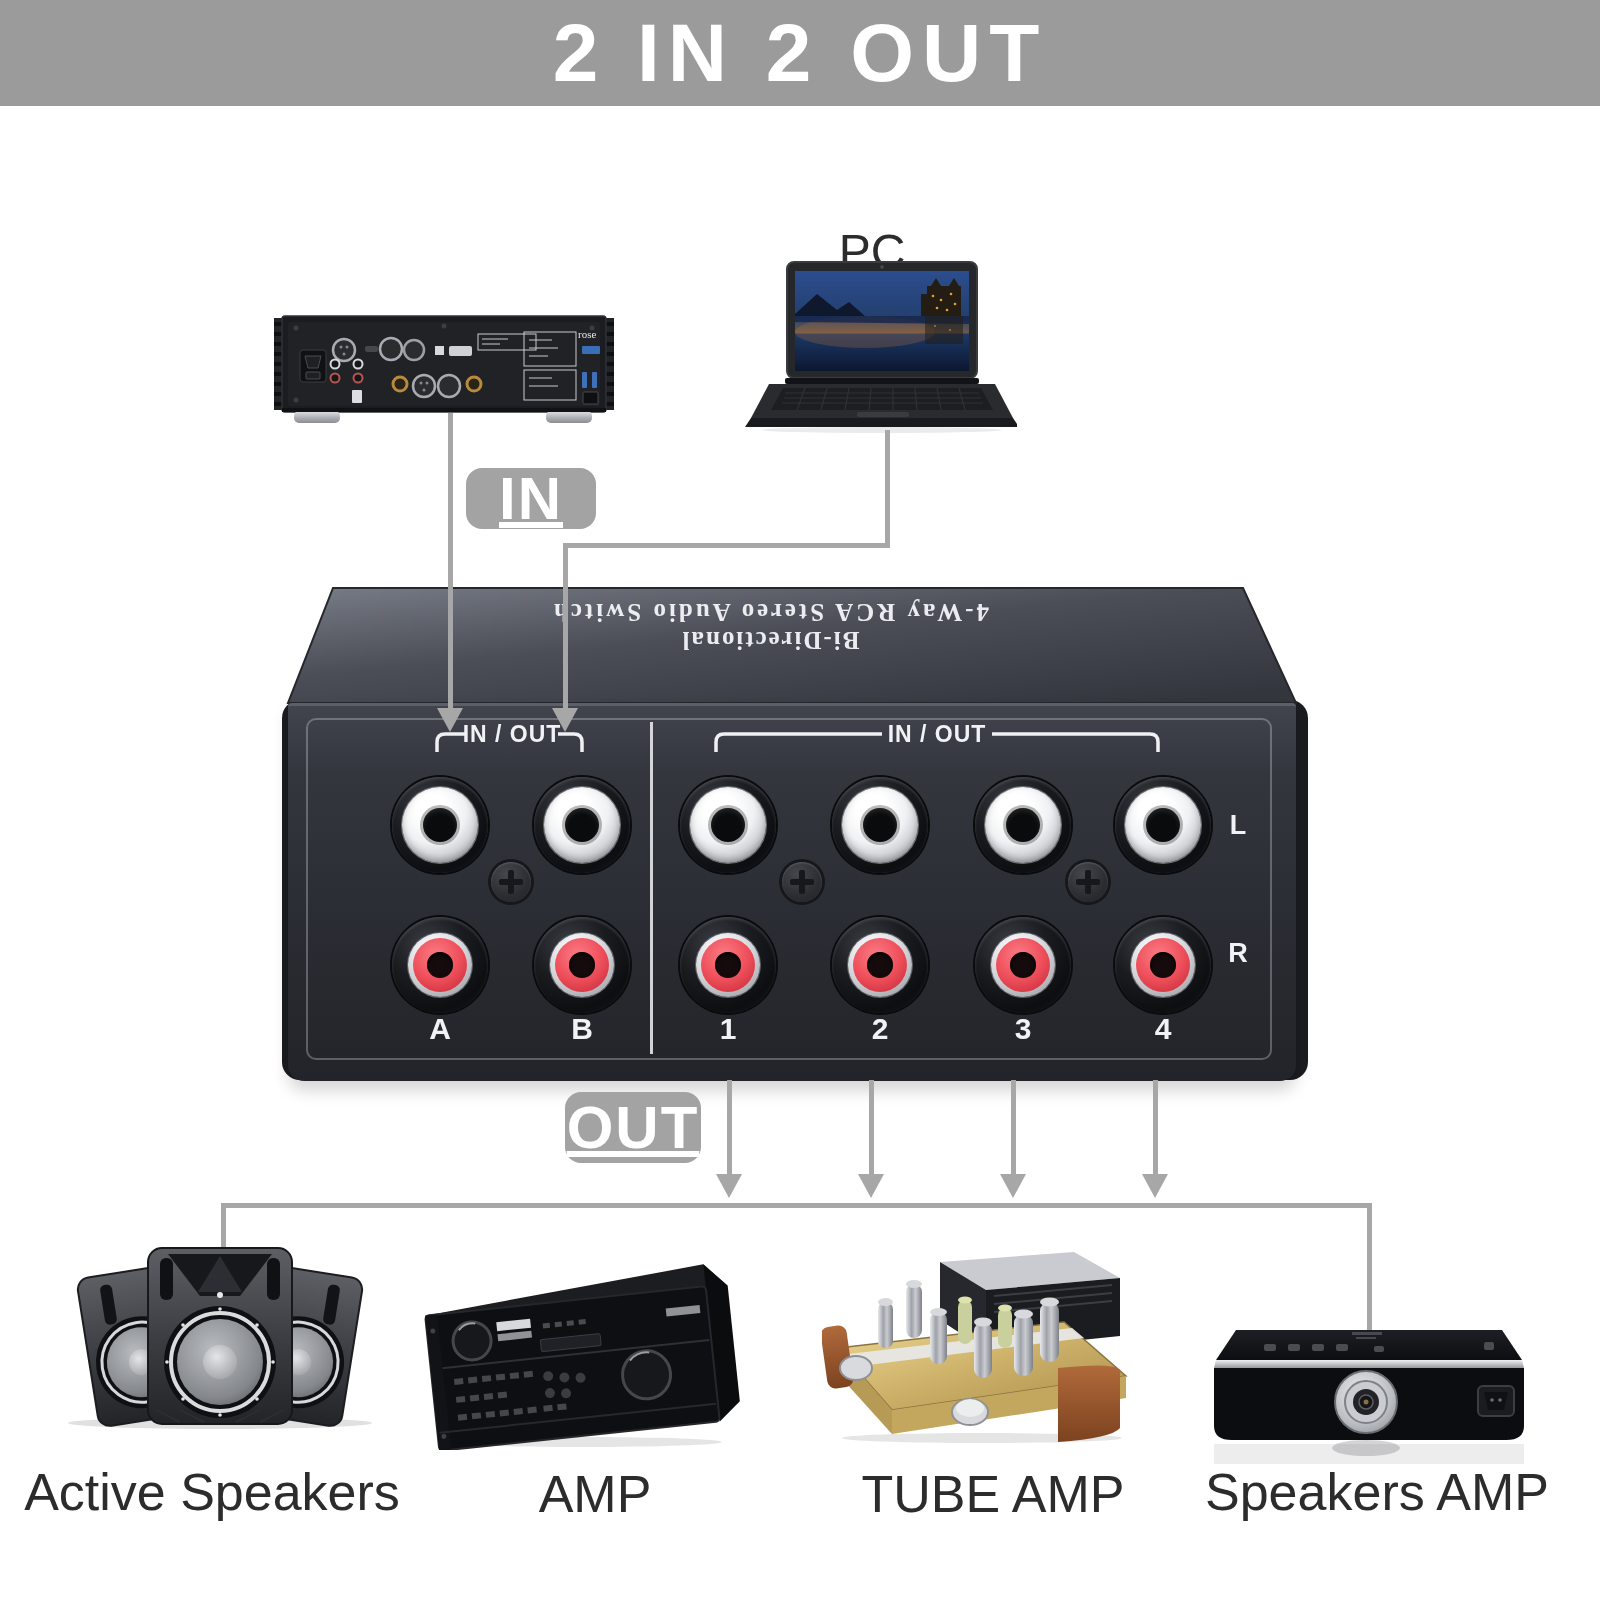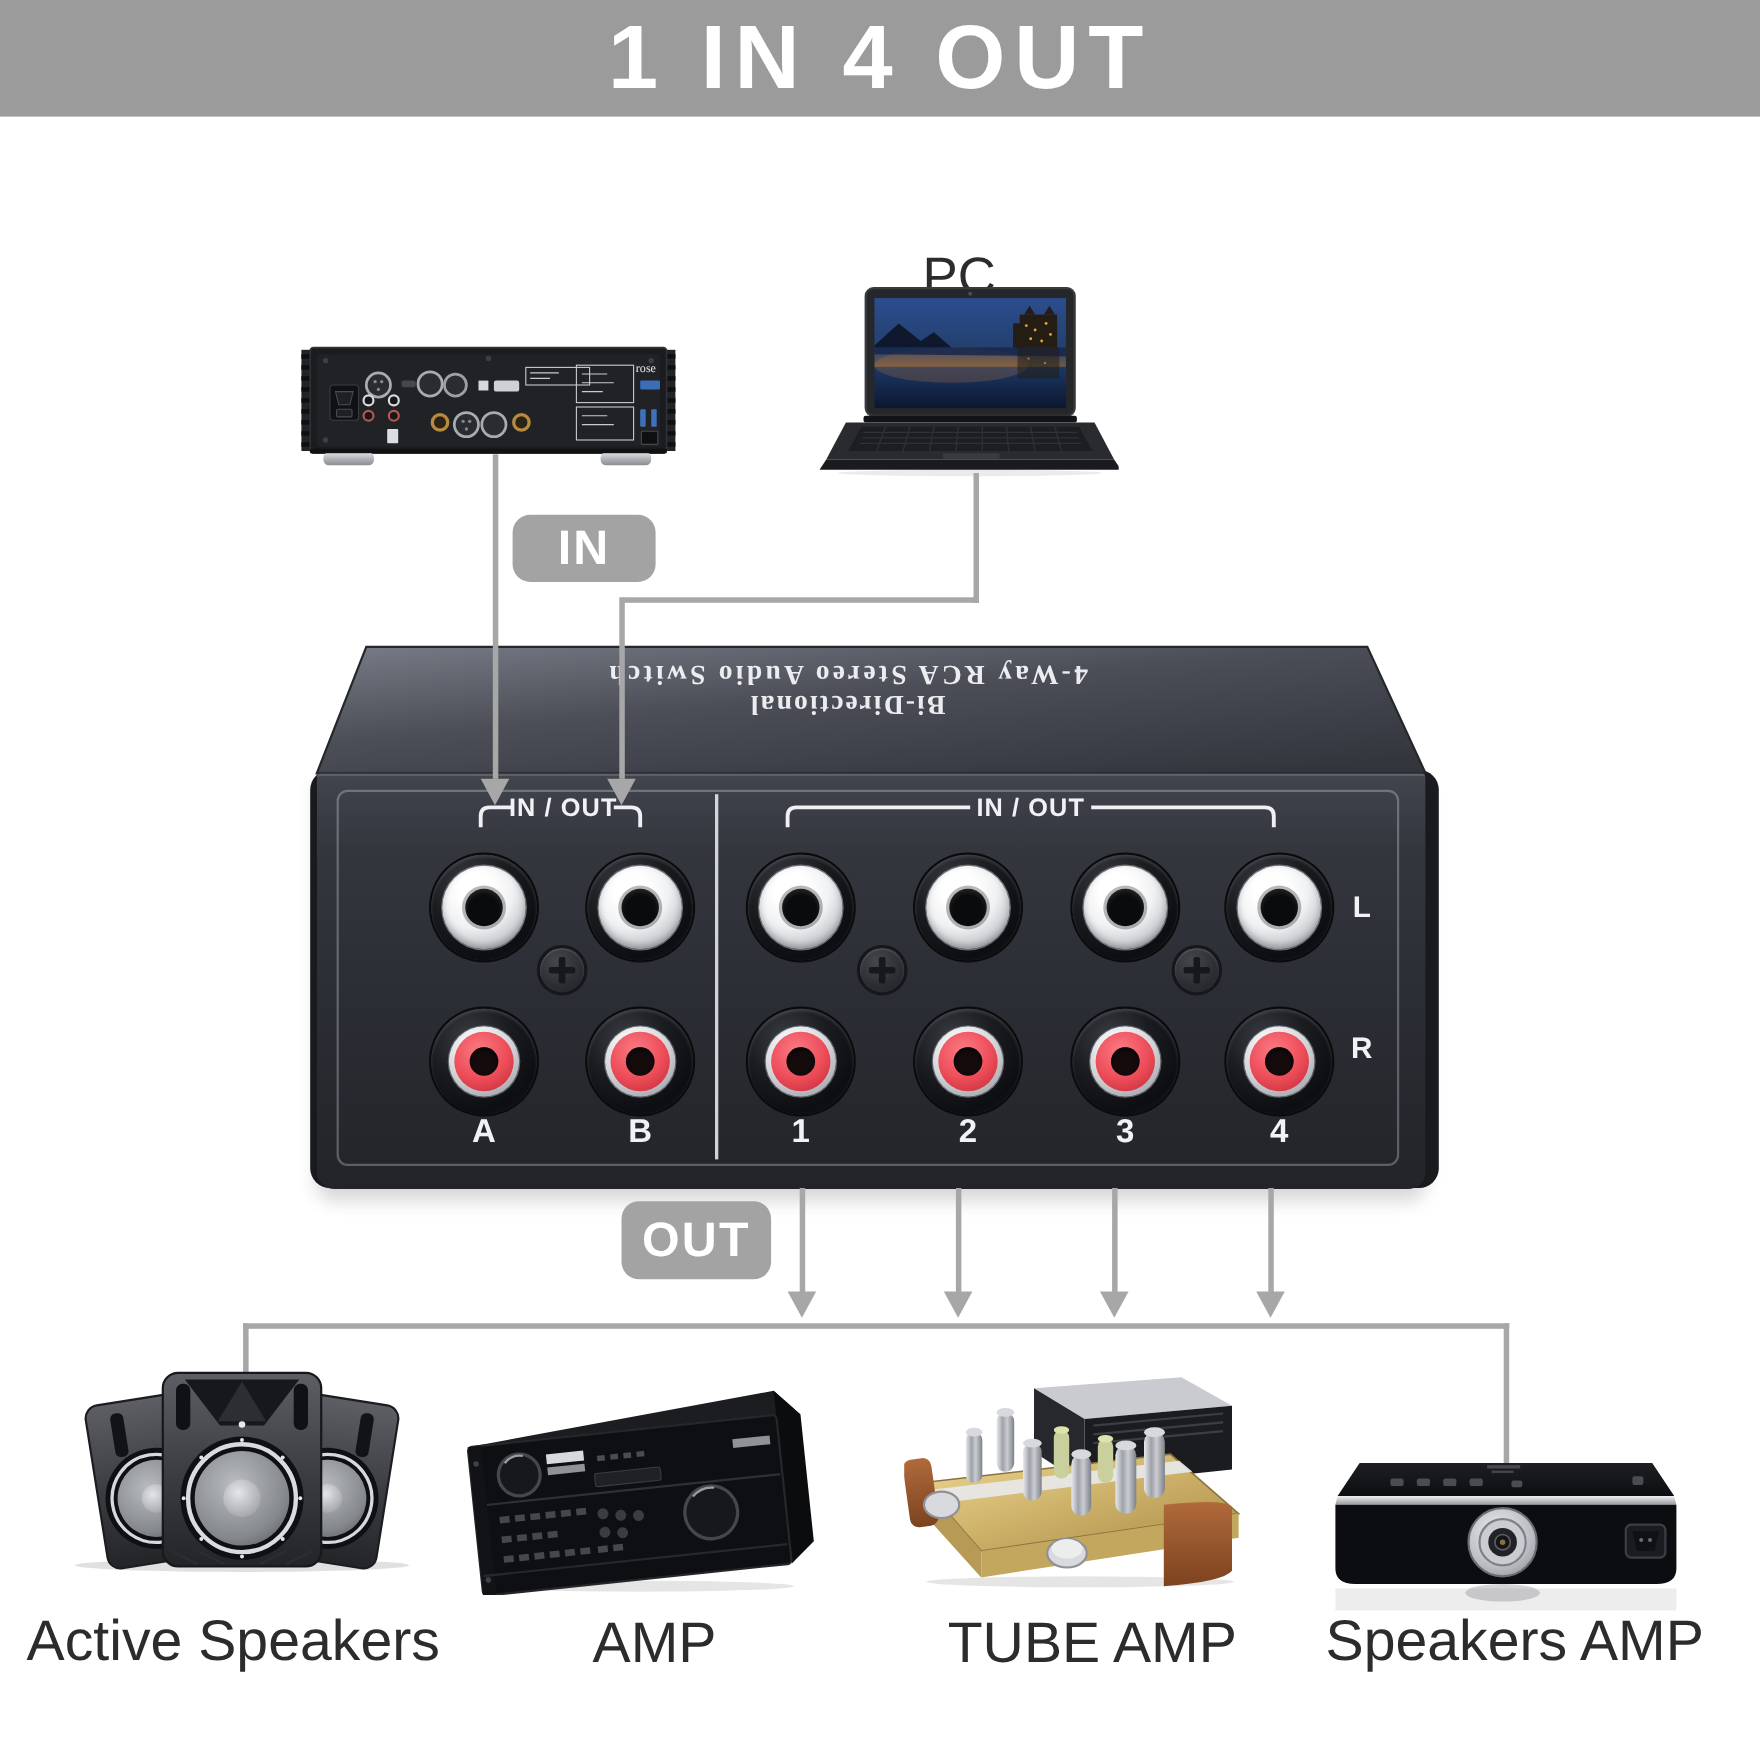--- a/index.html
+++ b/index.html
@@ -14,22 +14,22 @@
 
   
   .devlab{color:#2c2c2c;text-align:center;}
   .devlab.top{font-size:48px;}
   .devlab.bottom{font-size:52px;}
 
   
   .cline{background:#a7a7a7;}
   .ahead{width:0;height:0;border-left:13px solid transparent;border-right:13px solid transparent;
          border-top:24px solid #a7a7a7;}
-  .badge{background:#a3a3a3;border-radius:16px;color:#fff;font-weight:bold;font-size:44px;
-         display:flex;align-items:center;justify-content:center;letter-spacing:2px;}
+  .badge{background:#a3a3a3;border-radius:16px;color:#fff;font-weight:bold;font-size:60px;
+         display:flex;align-items:center;justify-content:center;letter-spacing:2px;text-decoration:underline;}
 
   
   #box-base{left:282px;top:700px;width:1026px;height:380px;background:#1b1c20;border-radius:18px;}
   #box-top{left:282px;top:585px;width:1026px;height:122px;}
   #box-front{left:288px;top:703px;width:1008px;height:375px;border-radius:4px 4px 16px 16px;
              background:linear-gradient(180deg,#41444d 0%,#33363d 18%,#2b2d34 55%,#222429 100%);
              border-top:3px solid #5b5f67;box-shadow:0 10px 16px rgba(0,0,0,.16);}
   #box-inner{left:306px;top:718px;width:962px;height:338px;border:2px solid rgba(230,233,240,.30);
              border-radius:10px;}
   #box-divider{left:650px;top:722px;width:3px;height:332px;background:#e8eaee;opacity:.88;}
@@ -71,21 +71,21 @@
 
   .portlab{width:70px;text-align:center;color:#f1f2f5;font-size:30px;font-weight:bold;}
   .chan{width:40px;text-align:center;color:#f1f2f5;font-size:27px;font-weight:bold;}
 </style>
 </head>
 <body>
 
 <div id="stage">
 
   <div id="banner" class="abs">
-    <div class="t">1 IN 4 OUT</div>
+    <div class="t">2 IN 2 OUT</div>
   </div>
 
   <div class="abs devlab top" style="left:772px;top:224px;width:200px;">PC</div>
 
   <svg class="abs" style="left:272px;top:298px;" width="344" height="134" viewBox="0 0 344 134">
     <defs>
       <linearGradient id="footg" x1="0" y1="0" x2="0" y2="1">
         <stop offset="0" stop-color="#e3e4e7"></stop>
           <stop offset="0.6" stop-color="#aaacb1"></stop>
           <stop offset="1" stop-color="#8b8d92"></stop>

